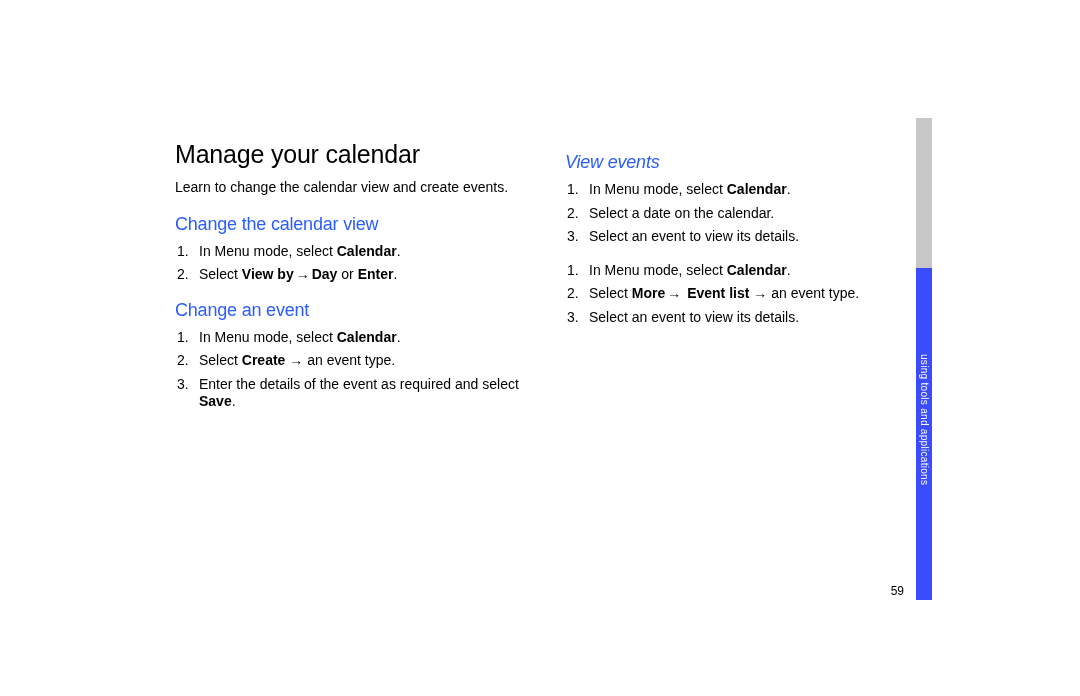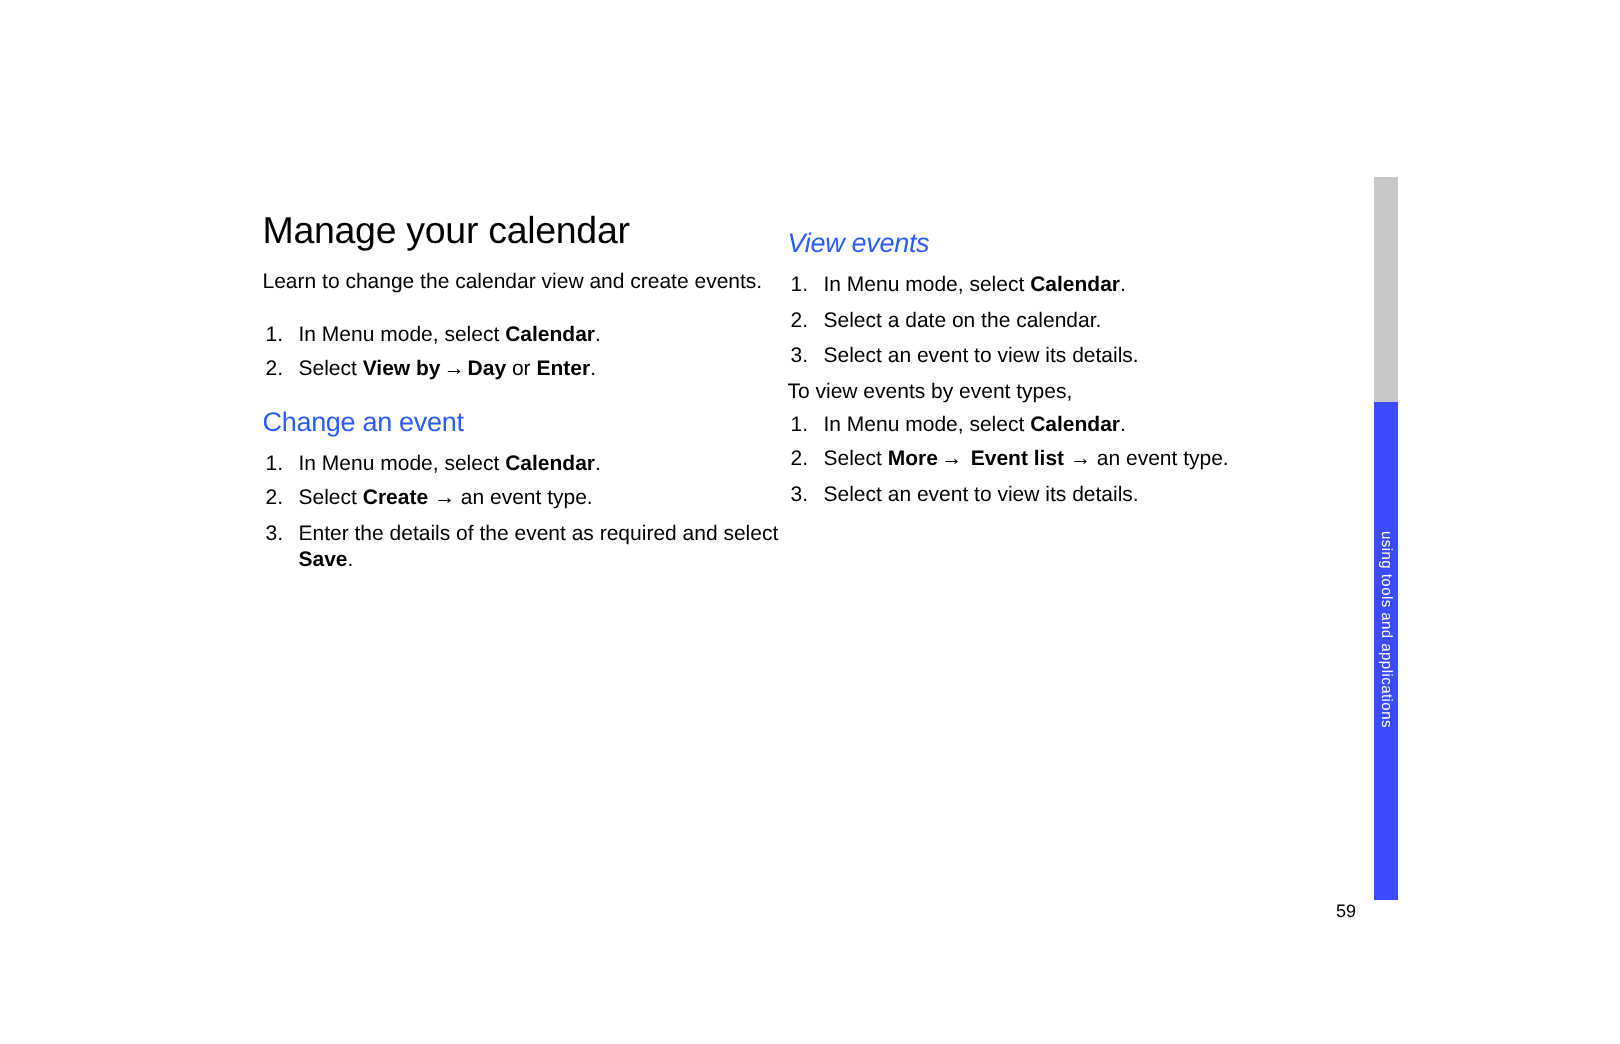--- a/index.html
+++ b/index.html
@@ -10,20 +10,21 @@
       font-family: Arial, Helvetica, sans-serif;
       position: relative;
       color: #000;
     }
     .page {
       position: absolute;
       left: 175px;
       top: 140px;
       width: 740px;
       display: flex;
+      gap: 40px;
     }
     .col {
       width: 350px;
     }
     h1 {
       font-size: 25px;
       font-weight: 400;
       color: #000;
       margin-bottom: 10px;
       letter-spacing: -0.2px;
@@ -97,33 +98,34 @@
     .side-label span {
       writing-mode: vertical-rl;
       font-size: 10px;
       color: #fff;
       letter-spacing: 0.3px;
       transform: translateY(-30px);
     }
     .page-num {
       position: absolute;
       right: 176px;
-      top: 600px;
+      top: 584px;
       font-size: 12px;
       color: #000;
     }
   </style>
 </head>
 <body>
 
 <div class="page">
   <div class="col">
     <h1>Manage your calendar</h1>
     <p class="intro">Learn to change the calendar view and create events.</p>
 
+    <h2>Change the calendar view</h2>
     <ol>
       <li>
         <span>In Menu mode, select </span><span class="b">Calendar</span><span>.</span>
       </li>
       <li>
         <span>Select </span><span class="b">View by</span><span class="arrow"> → </span><span class="b">Day</span><span> or </span><span class="b">Enter</span><span>.</span>
       </li>
     </ol>
 
     <h2>Change an event</h2>
@@ -147,21 +149,20 @@
         <span>In Menu mode, select </span><span class="b">Calendar</span><span>.</span>
       </li>
       <li>
         <span>Select a date on the calendar.</span>
       </li>
       <li>
         <span>Select an event to view its details.</span>
       </li>
     </ol>
 
-    <p class="lead" style="margin-top:-10px; margin-bottom:6px;">To view events by event types,</p>
     <ol>
       <li>
         <span>In Menu mode, select </span><span class="b">Calendar</span><span>.</span>
       </li>
       <li>
         <span>Select </span><span class="b">More</span><span class="arrow"> → </span><span class="b"> Event list</span><span> → an event type.</span>
       </li>
       <li>
         <span>Select an event to view its details.</span>
       </li>

